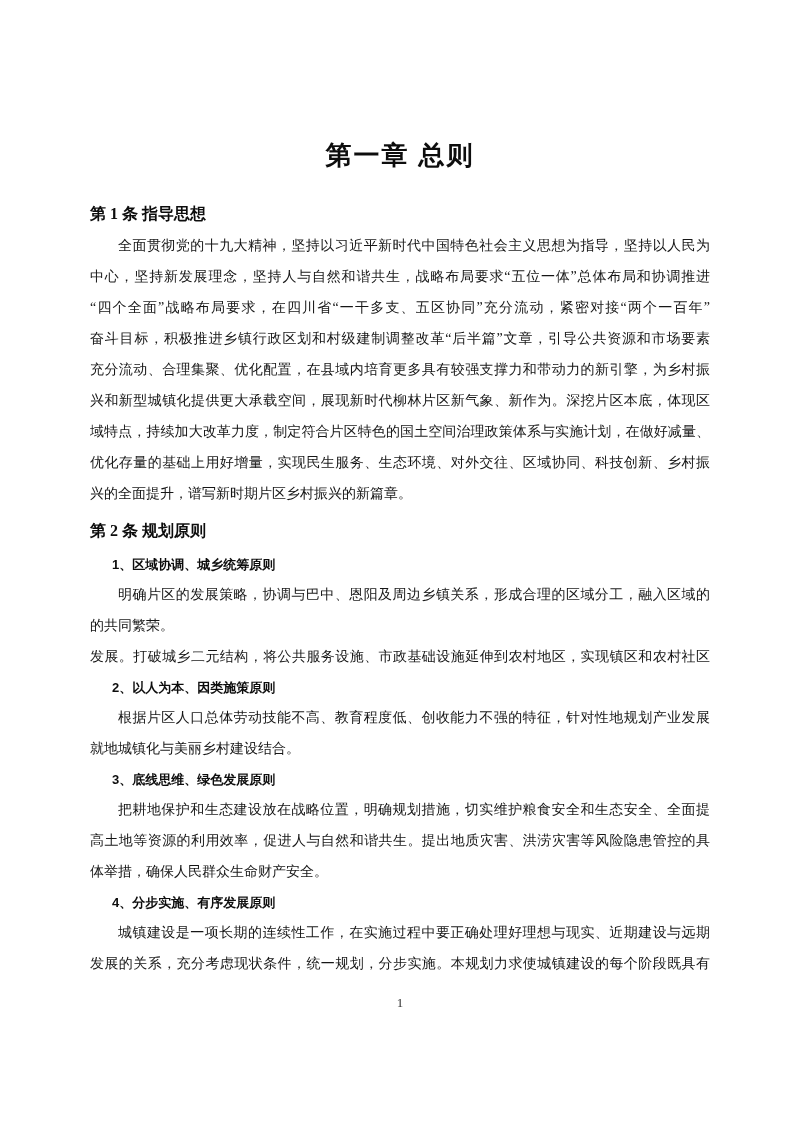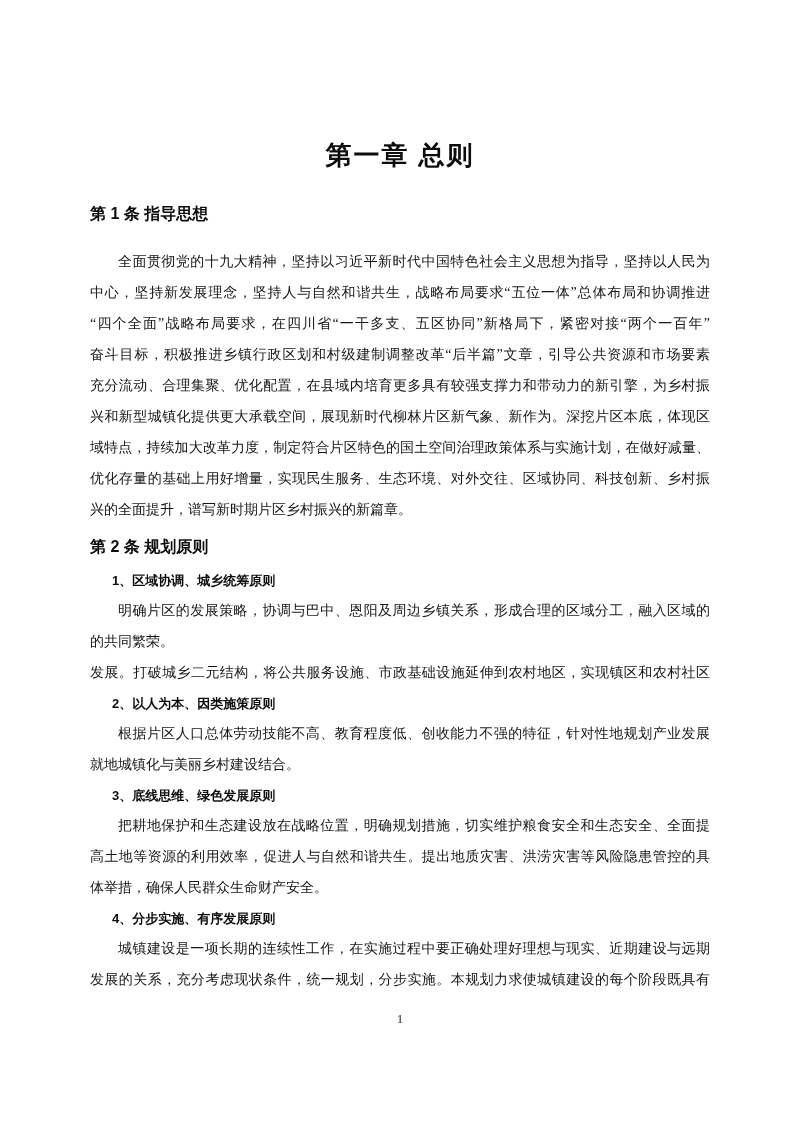--- a/index.html
+++ b/index.html
@@ -19,34 +19,34 @@
     font-family: "Liberation Sans", "DejaVu Sans", sans-serif;
     font-weight: 700;
     font-size: 26px;
     line-height: 26px;
     letter-spacing: 2px;
     text-align: center;
     color: #0d0d0d;
   }
   .article-heading {
     margin: 34px 0 0 0;
-    font-family: Liberation Sans, sans-serif;
+    font-family: Liberation Serif, serif;
     font-weight: 700;
     font-size: 16px;
     line-height: 24px;
     color: #0d0d0d;
   }
   .article-2 .article-heading { margin-top: 10px; }
   .para {
     margin: 0;
     font-family: "Liberation Serif", "DejaVu Serif", serif;
     font-size: 14px;
     color: #161616;
   }
-  .article-1 .para { margin-top: 20px; }
+  .article-1 .para { margin-top: 4px; }
   .bline {
     line-height: 31px;
     height: 31px;
     text-align: justify;
     text-align-last: justify;
     text-justify: inter-character;
     overflow: hidden;
   }
   .bline.first { text-indent: 2em; }
   .bline.last { text-align: right; text-align-last: left; }
@@ -75,21 +75,21 @@
 
 <div class="doc-page">
 
   <h1 class="chapter-title">第一章 总则</h1>
 
   <section class="article-1">
     <h2 class="article-heading">第 1 条 指导思想</h2>
     <div class="para">
       <div class="bline first">全面贯彻党的十九大精神，坚持以习近平新时代中国特色社会主义思想为指导，坚持以人民为</div>
       <div class="bline">中心，坚持新发展理念，坚持人与自然和谐共生，战略布局要求“五位一体”总体布局和协调推进</div>
-      <div class="bline">“四个全面”战略布局要求，在四川省“一干多支、五区协同”新格局下，紧密对接“两个一百年”</div>
+      <div class="bline">“四个全面”战略布局要求，在四川省“一干多支、五区协同”充分流动，紧密对接“两个一百年”</div>
       <div class="bline">奋斗目标，积极推进乡镇行政区划和村级建制调整改革“后半篇”文章，引导公共资源和市场要素</div>
       <div class="bline">充分流动、合理集聚、优化配置，在县域内培育更多具有较强支撑力和带动力的新引擎，为乡村振</div>
       <div class="bline">兴和新型城镇化提供更大承载空间，展现新时代柳林片区新气象、新作为。深挖片区本底，体现区</div>
       <div class="bline">域特点，持续加大改革力度，制定符合片区特色的国土空间治理政策体系与实施计划，在做好减量、</div>
       <div class="bline">优化存量的基础上用好增量，实现民生服务、生态环境、对外交往、区域协同、科技创新、乡村振</div>
       <div class="bline last">兴的全面提升，谱写新时期片区乡村振兴的新篇章。</div>
     </div>
   </section>
 
   <section class="article-2">

